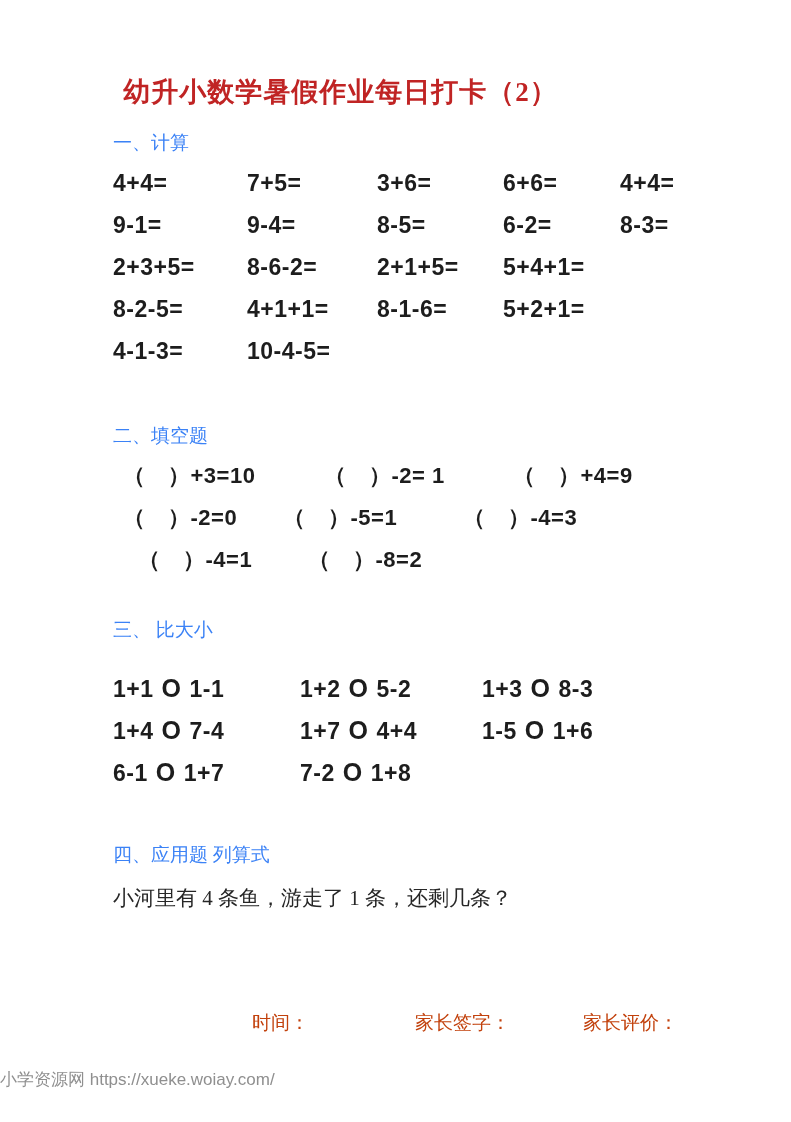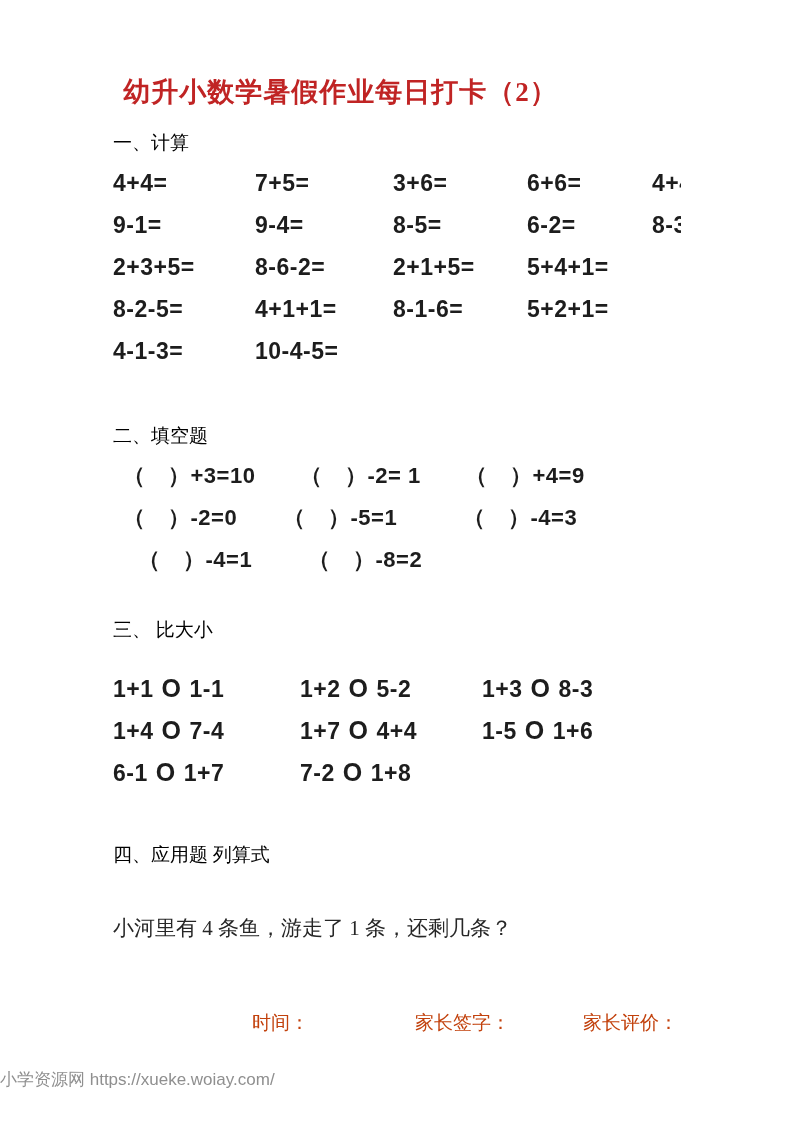--- a/index.html
+++ b/index.html
@@ -12,51 +12,50 @@
   }
   .title{
     position:absolute;top:74px;left:0;width:100%;
     margin:0;text-align:center;
     font-size:27px;font-weight:bold;letter-spacing:1px;
     color:#c02424;
     font-family:"Liberation Serif", serif;
   }
   .head{
     position:absolute;left:113px;
-    font-size:19px;line-height:26px;color:#000000;
+    font-size:19px;line-height:26px;color:#3b82f6;
     font-family:"Liberation Serif", serif;
   }
   #calc-head{top:130px;}
   #blanks-head{top:423px;}
   #compare-head{top:617px;}
   #apply-head{top:842px;}
 
   .mathtext{
     font-family:"Liberation Sans", sans-serif;
     font-weight:bold;color:#1d1d1d;letter-spacing:0.5px;
   }
 
   .calc-rows{position:absolute;left:113px;top:162px;width:640px;font-size:23px;}
-  .crow{display:grid;grid-template-columns:134px 130px 126px 117px auto;height:42px;line-height:42px;gap:8px;}
+  .crow{display:grid;grid-template-columns:134px 130px 126px 117px auto;height:42px;line-height:42px;}
 
   .blank-rows{position:absolute;left:123px;top:455px;width:620px;font-size:22px;}
   .brow{display:grid;height:42px;line-height:42px;}
-  .brow.r1{grid-template-columns:177px 165px auto;}
+  .brow.r1{grid-template-columns:177px 165px auto;gap:24px;}
   .brow.r2{grid-template-columns:160px 180px auto;}
   .brow.r3{padding-left:15px;grid-template-columns:170px auto;}
 
   .compare-rows{position:absolute;left:113px;top:667px;width:640px;font-size:23px;}
   .prow{display:grid;grid-template-columns:187px 182px auto;height:42px;line-height:42px;}
   .circle{font-size:25px;margin:0 8px;}
 
   .apply-body{
     position:absolute;left:113px;top:884px;
     font-size:21px;line-height:28px;color:#262626;
     font-family:"Liberation Serif", serif;
-    margin-top:30px;
   }
 
   .footer{position:absolute;top:1010px;left:0;width:100%;height:28px;
     font-size:19px;line-height:26px;color:#c2410c;
     font-family:Liberation Sans, sans-serif;}
   .footer span{position:absolute;top:0;}
   #f-time{left:252px;}
   #f-sign{left:415px;}
   #f-eval{left:583px;}
 

